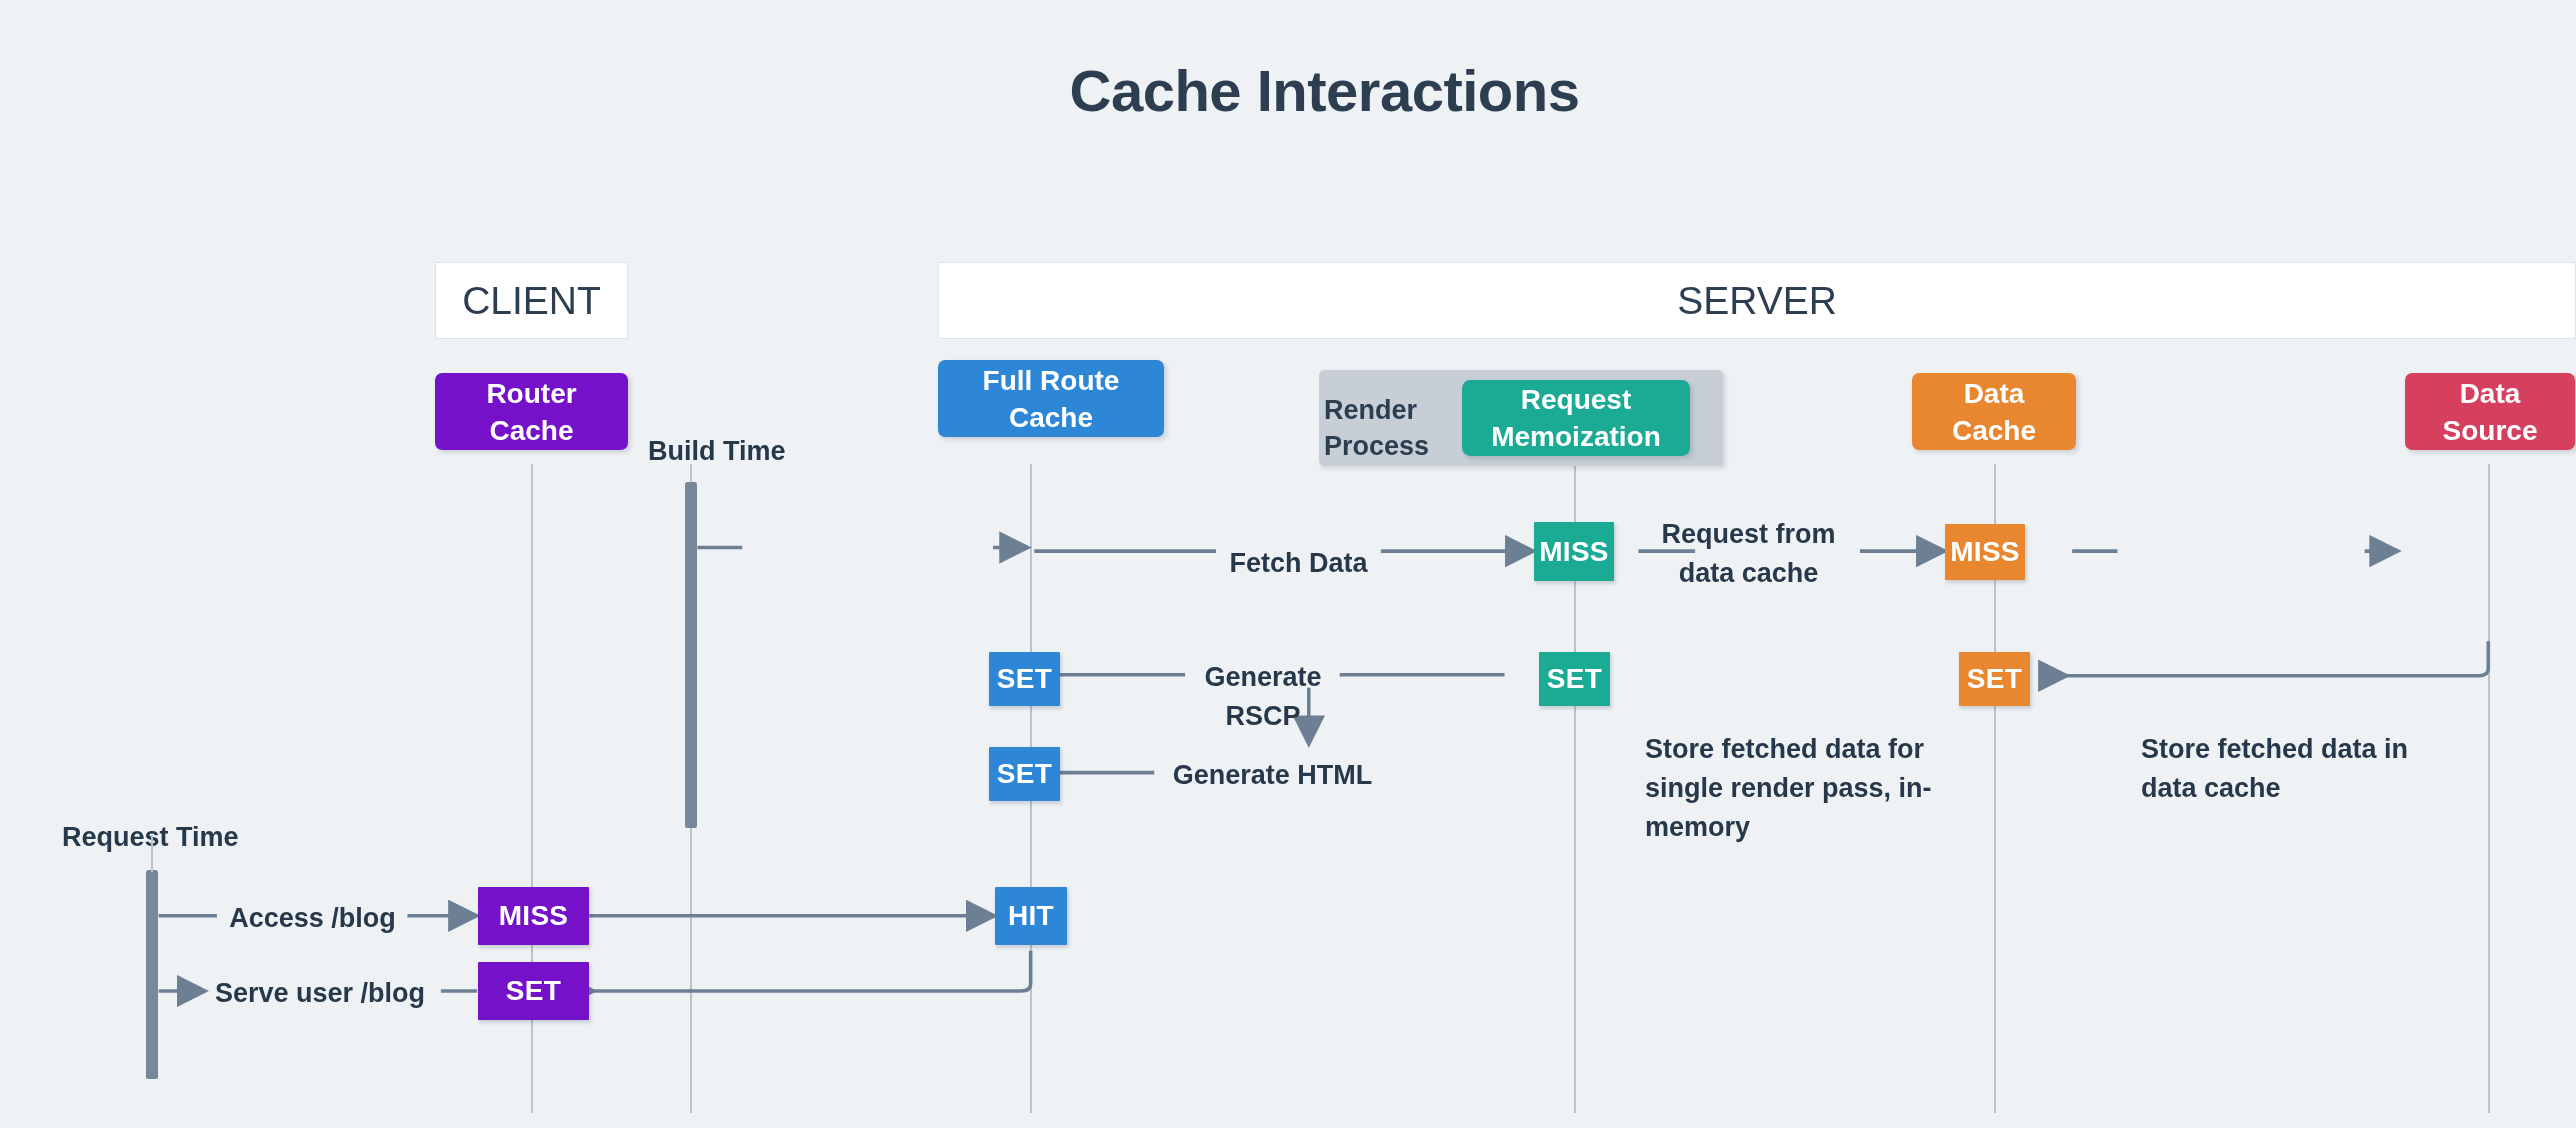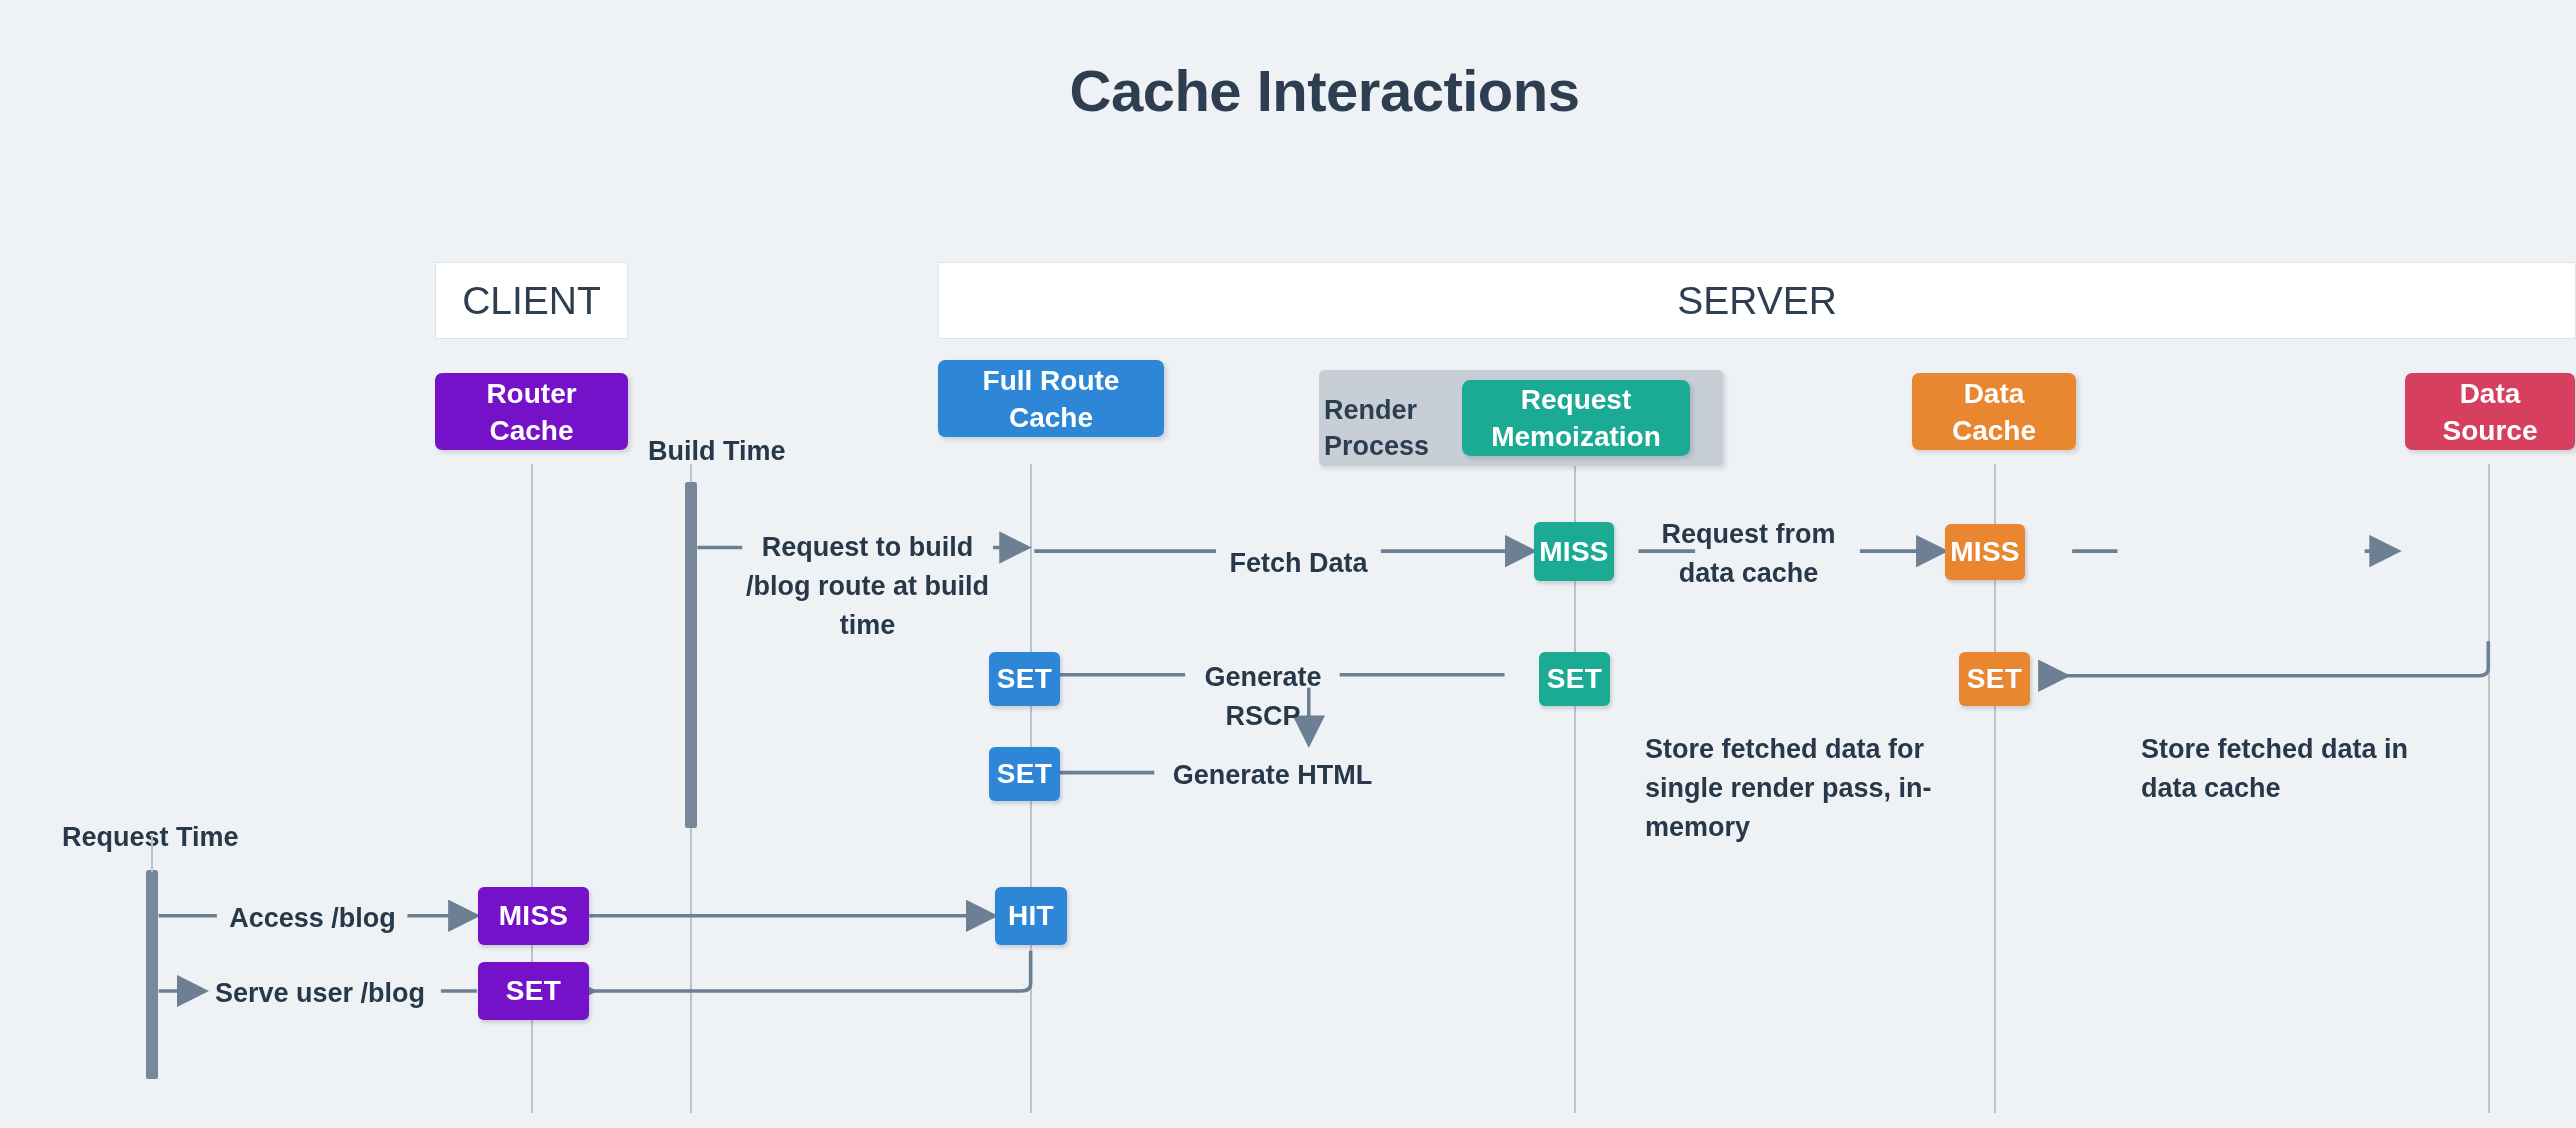--- a/index.html
+++ b/index.html
@@ -62,21 +62,21 @@
   
   .activation{
     position:absolute;width:12.4px;background:#77889b;border-radius:2.6px;
   }
 
   
   .msgbox{
     position:absolute;
     display:flex;align-items:center;justify-content:center;
     color:#ffffff;font-weight:bold;font-size:28px;
-    border-radius:6px;
+    border-radius:1px;
     box-shadow:1.5px 2.1px 3.6px rgba(40,55,70,.18);
     box-sizing:border-box;
     letter-spacing:0.3px;
   }
 
   
   .lbl{
     position:absolute;
     color:#263849;font-weight:bold;font-size:27px;
     line-height:1.45;
@@ -215,25 +215,20 @@
     <span>MISS</span>
   </div>
   <div class="msgbox" style="left:995px;top:887px;width:72px;height:58px;background:#2d86d6;">
     <span>HIT</span>
   </div>
   <div class="msgbox" style="left:478px;top:962px;width:111px;height:58px;background:#7411c9;">
     <span>SET</span>
   </div>
 
 
-  <div class="lbl center" style="left:742px;top:528px;width:251px;">
-    <span>Request to build</span>
-    <span>/blog route</span>
-    <span>at build time</span>
-  </div>
 
   <div class="lbl center" style="left:1216px;top:532px;width:165px;margin-top:12px;">
     <span>Fetch Data</span>
   </div>
 
   <div class="lbl center" style="left:1642px;top:515px;width:213px;">
     <span>Request from</span>
     <span>data cache</span>
   </div>
 

